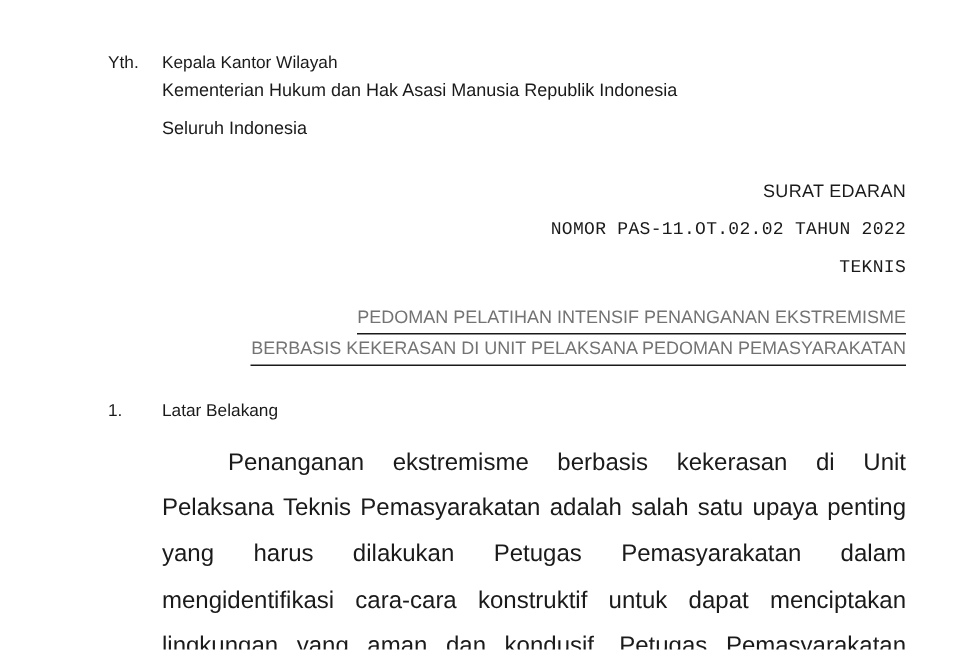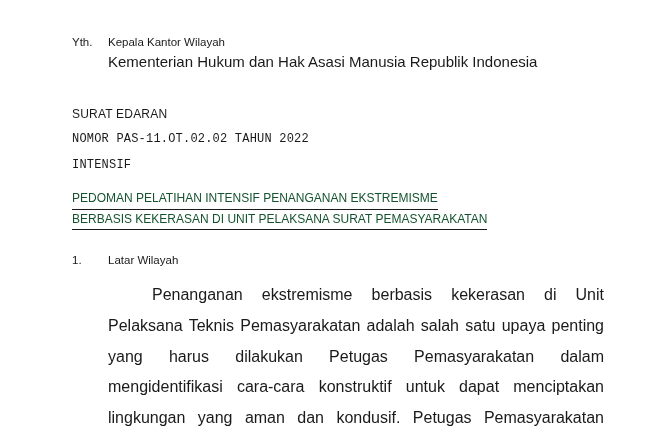--- a/index.html
+++ b/index.html
@@ -37,47 +37,47 @@
     flex: 0 0 36px;
     font-size: 11.5px;
     color: #1a1a1a;
   }
   .addr-value {
     font-size: 11.5px;
     color: #1a1a1a;
   }
   .addr-sub {
     padding-left: 36px;
-    font-size: 15px;
+    font-size: 12px;
     line-height: 1.5;
   }
   .addr-gap {
     height: 7px;
   }
 
   
   .title-block {
     margin-top: 22px;
-    text-align: left;
+    text-align: right;
   }
   .title-line {
     font-size: 12px;
     letter-spacing: 0.2px;
     line-height: 1.95;
     color: #1a1a1a;
   }
   .title-line.spaced {
     margin-top: 2px;
     font-family: Liberation Mono, monospace;
   }
   .subject {
     margin-top: 12px;
     font-size: 12px;
     line-height: 1.55;
-    color: #14532d;
+    color: #737373;
   }
   .subject .u {
     display: inline-block;
     border-bottom: 1px solid #1a1a1a;
     padding-bottom: 1px;
   }
 
   
   .section {
     margin-top: 24px;
@@ -118,35 +118,36 @@
 
   <div class="addressee">
     <div class="addr-row">
       <div class="addr-label">Yth.</div>
       <div class="addr-value">Kepala Kantor Wilayah</div>
     </div>
     <div class="addr-sub">Kementerian Hukum dan Hak Asasi Manusia Republik Indonesia</div>
 
     <div class="addr-gap"></div>
 
+    <div class="addr-sub">Seluruh Indonesia</div>
   </div>
 
   <div class="title-block">
     <div class="title-line">SURAT EDARAN</div>
     <div class="title-line spaced">NOMOR PAS-11.OT.02.02 TAHUN 2022</div>
-    <div class="title-line spaced">INTENSIF</div>
+    <div class="title-line spaced">TEKNIS</div>
     <div class="subject">
       <span class="u">PEDOMAN PELATIHAN INTENSIF PENANGANAN EKSTREMISME</span><br>
-      <span class="u">BERBASIS KEKERASAN DI UNIT PELAKSANA SURAT PEMASYARAKATAN</span>
+      <span class="u">BERBASIS KEKERASAN DI UNIT PELAKSANA PEDOMAN PEMASYARAKATAN</span>
     </div>
   </div>
 
   <div class="section">
     <div class="section-num">1.</div>
-    <div class="section-title">Latar Wilayah</div>
+    <div class="section-title">Latar Belakang</div>
   </div>
 
   <div class="body">
     <p class="para">Penanganan ekstremisme berbasis kekerasan di Unit Pelaksana Teknis Pemasyarakatan adalah salah satu upaya penting yang harus dilakukan Petugas Pemasyarakatan dalam mengidentifikasi cara-cara konstruktif untuk dapat menciptakan lingkungan yang aman dan kondusif. Petugas Pemasyarakatan memiliki peran penting dalam mendeteksi dan menganalisa tingkat risiko Narapidana, sehingga dapat menentukan program pembinaan dan tingkat pengamanan sesuai dengan ketentuan peraturan perundang-undangan.</p>
     <p class="para">Sehubungan dengan hal di atas, diperlukan pelaksanaan penguatan kapasitas Petugas Pemasyarakatan dalam penanganan ekstremisme berbasis kekerasan di Unit Pelaksana Teknis Pemasyarakatan untuk dapat melaksanakan langkah-langkah antisipatif</p>
   </div>
 
 </div>
 
 </body></html>

